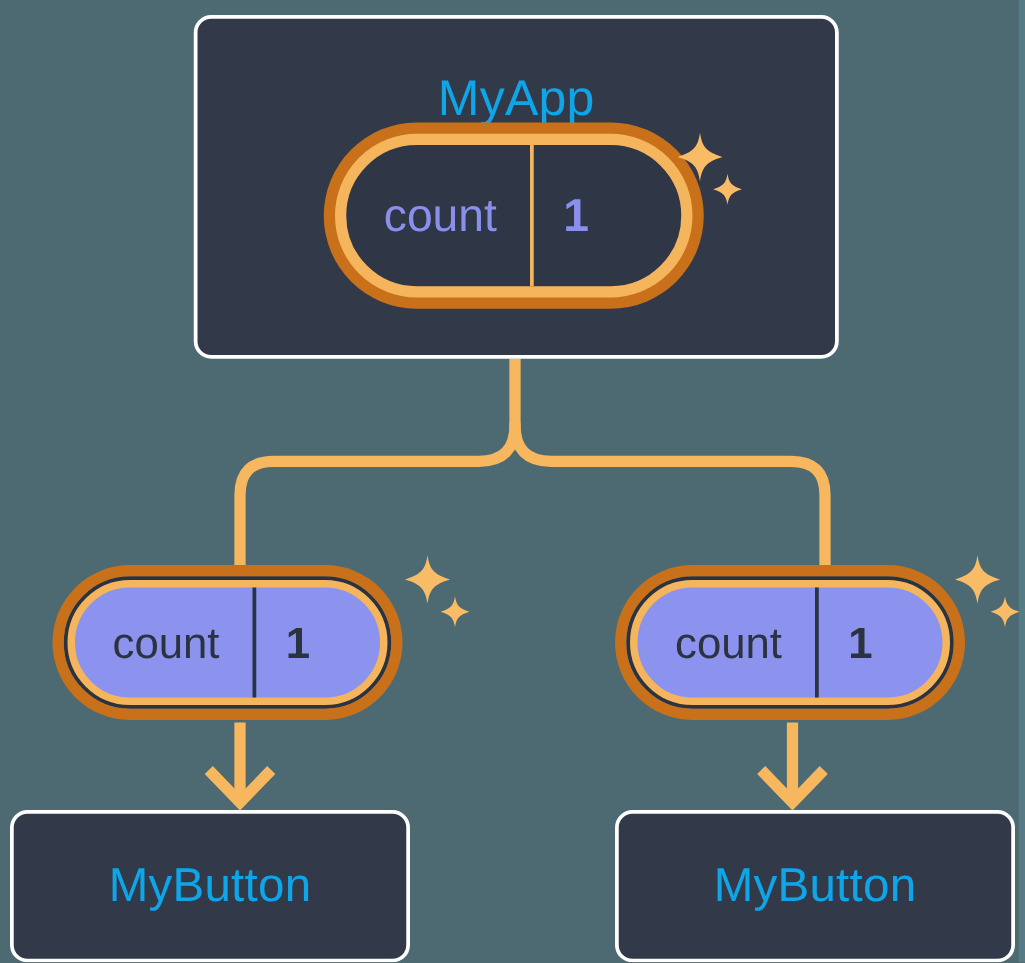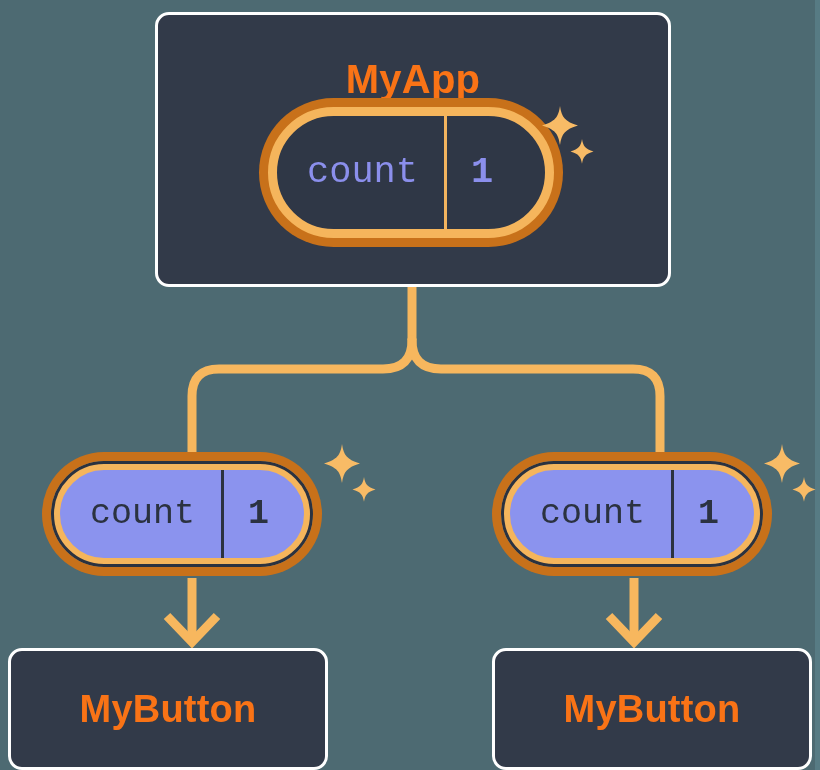--- a/index.html
+++ b/index.html
@@ -42,23 +42,23 @@
     position: absolute;
     box-sizing: border-box;
     background: #323a49;
     border: 3px solid #ffffff;
     border-radius: 14px;
     display: flex;
     align-items: center;
     justify-content: center;
   }
   .card-title {
-    color: #f97316;
+    color: #0ea5e9;
     font-size: 38px;
-    font-weight: 700;
+    font-weight: 400;
     letter-spacing: 0.2px;
     line-height: 1;
   }
 
   #card-myapp {
     left: 155px;
     top: 12px;
     width: 516px;
     height: 275px;
     display: block;
@@ -109,21 +109,20 @@
     border-color: #f5b55c;
     box-shadow: 0 0 0 9px #c8711a;
     outline: 3px solid #2b3240;
     outline-offset: -3px;
   }
   .pill-cell {
     display: flex;
     align-items: center;
     justify-content: center;
     line-height: 1;
-    font-family: Liberation Mono, monospace;
   }
   .pill-name {
     padding: 0 26px 0 30px;
   }
   .pill-value {
     padding: 0 30px 0 24px;
     font-weight: 700;
   }
   .pill-divider {
     width: 3px;

